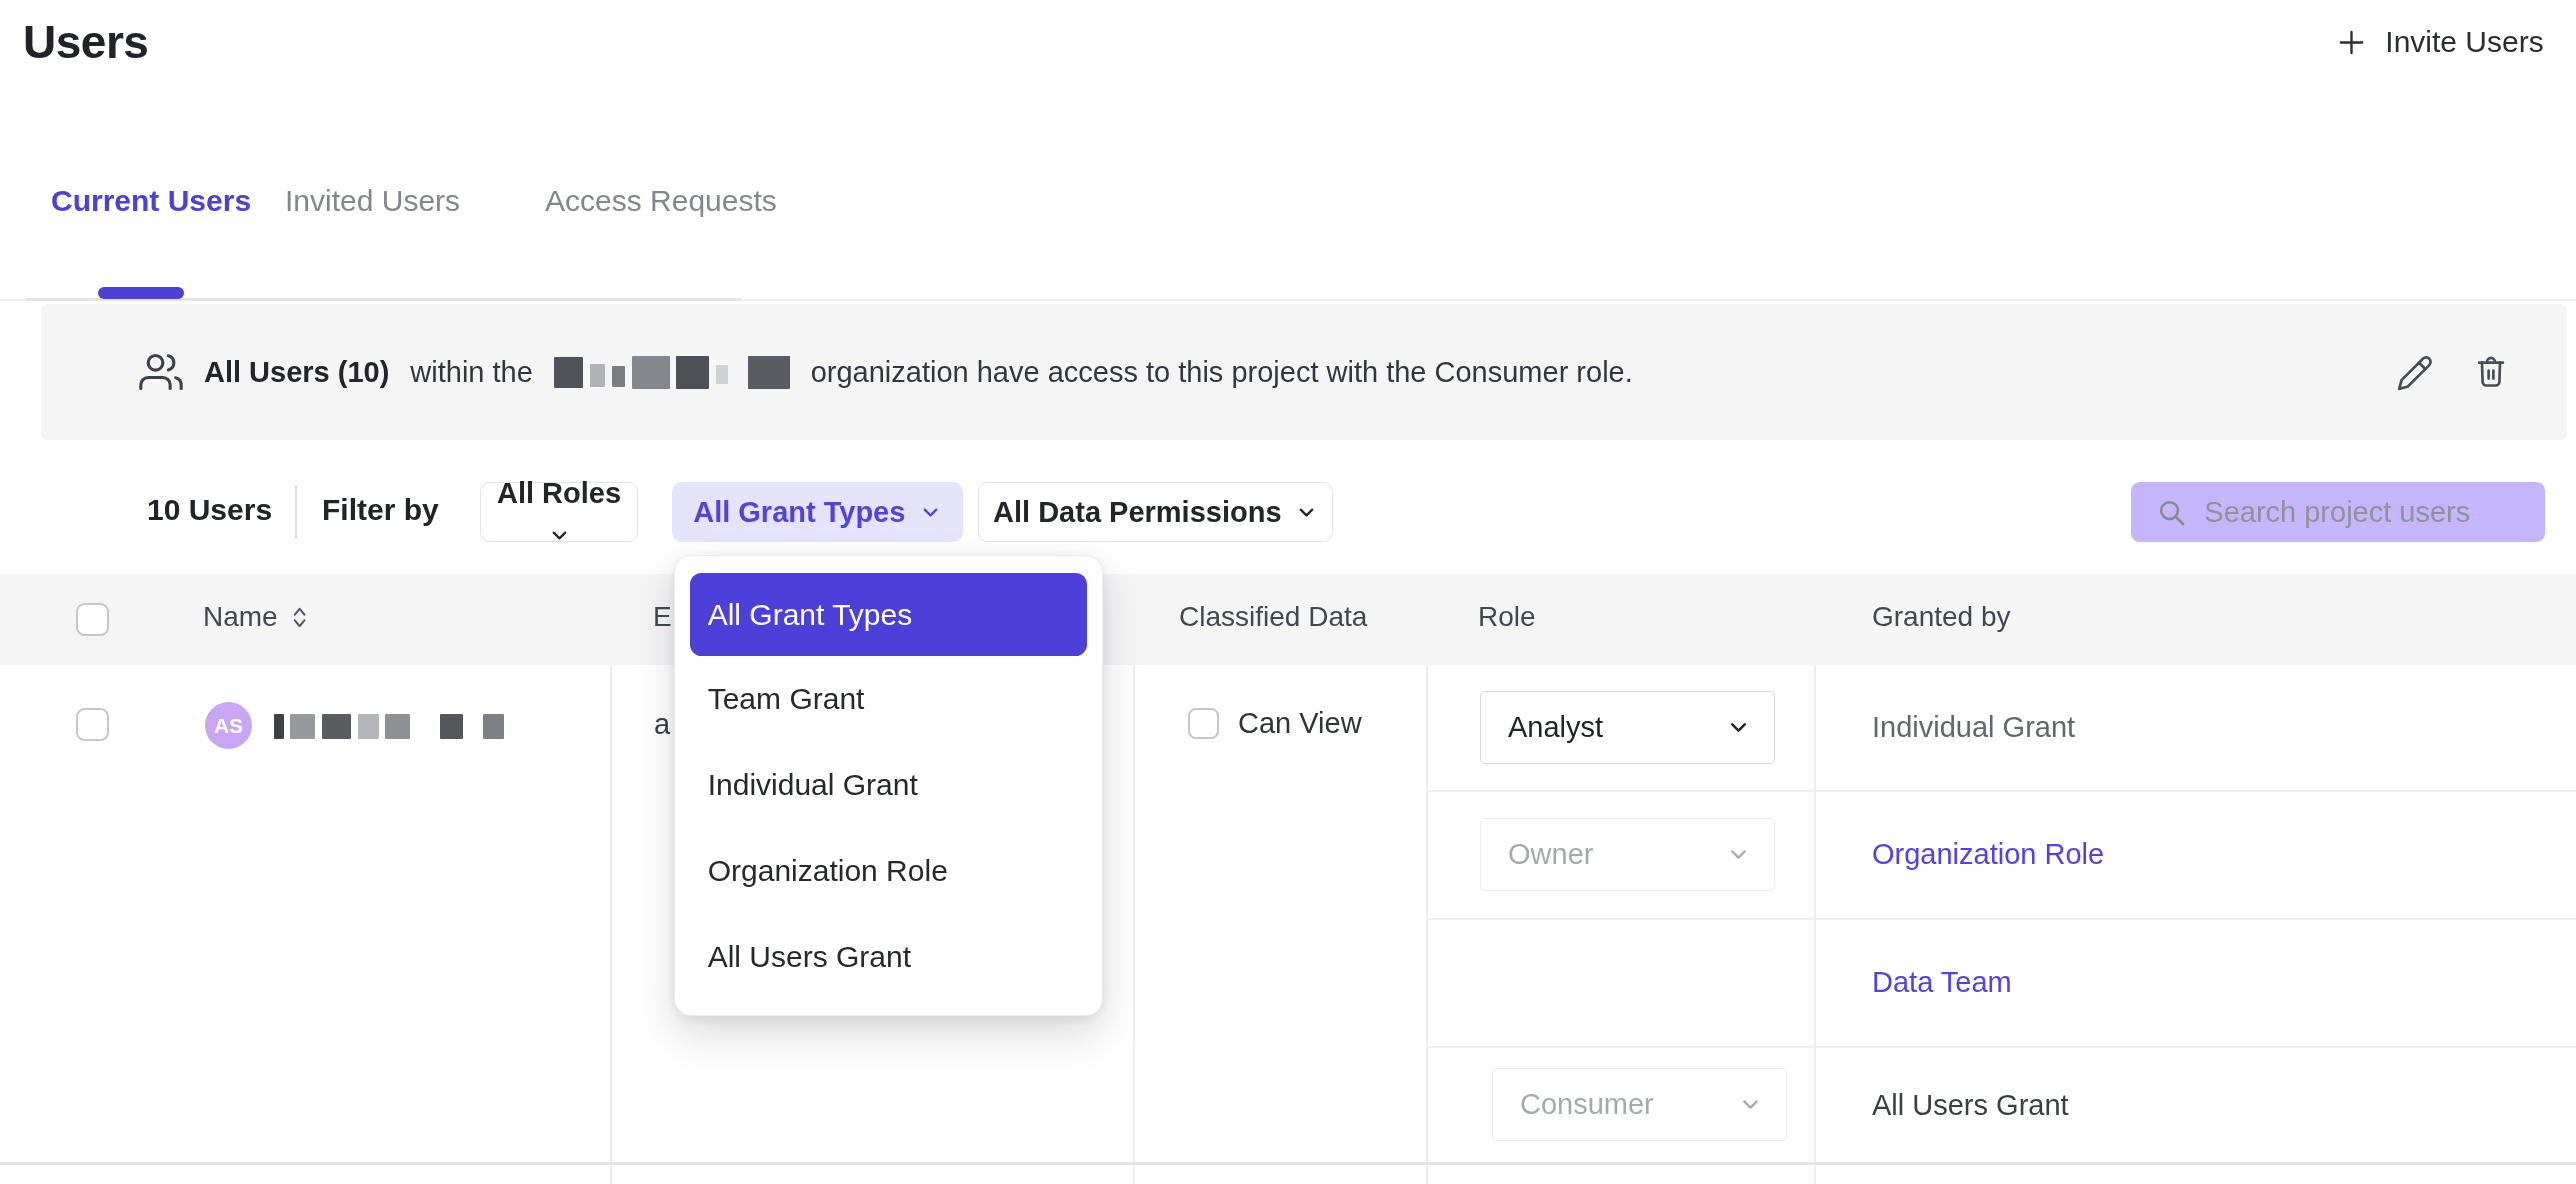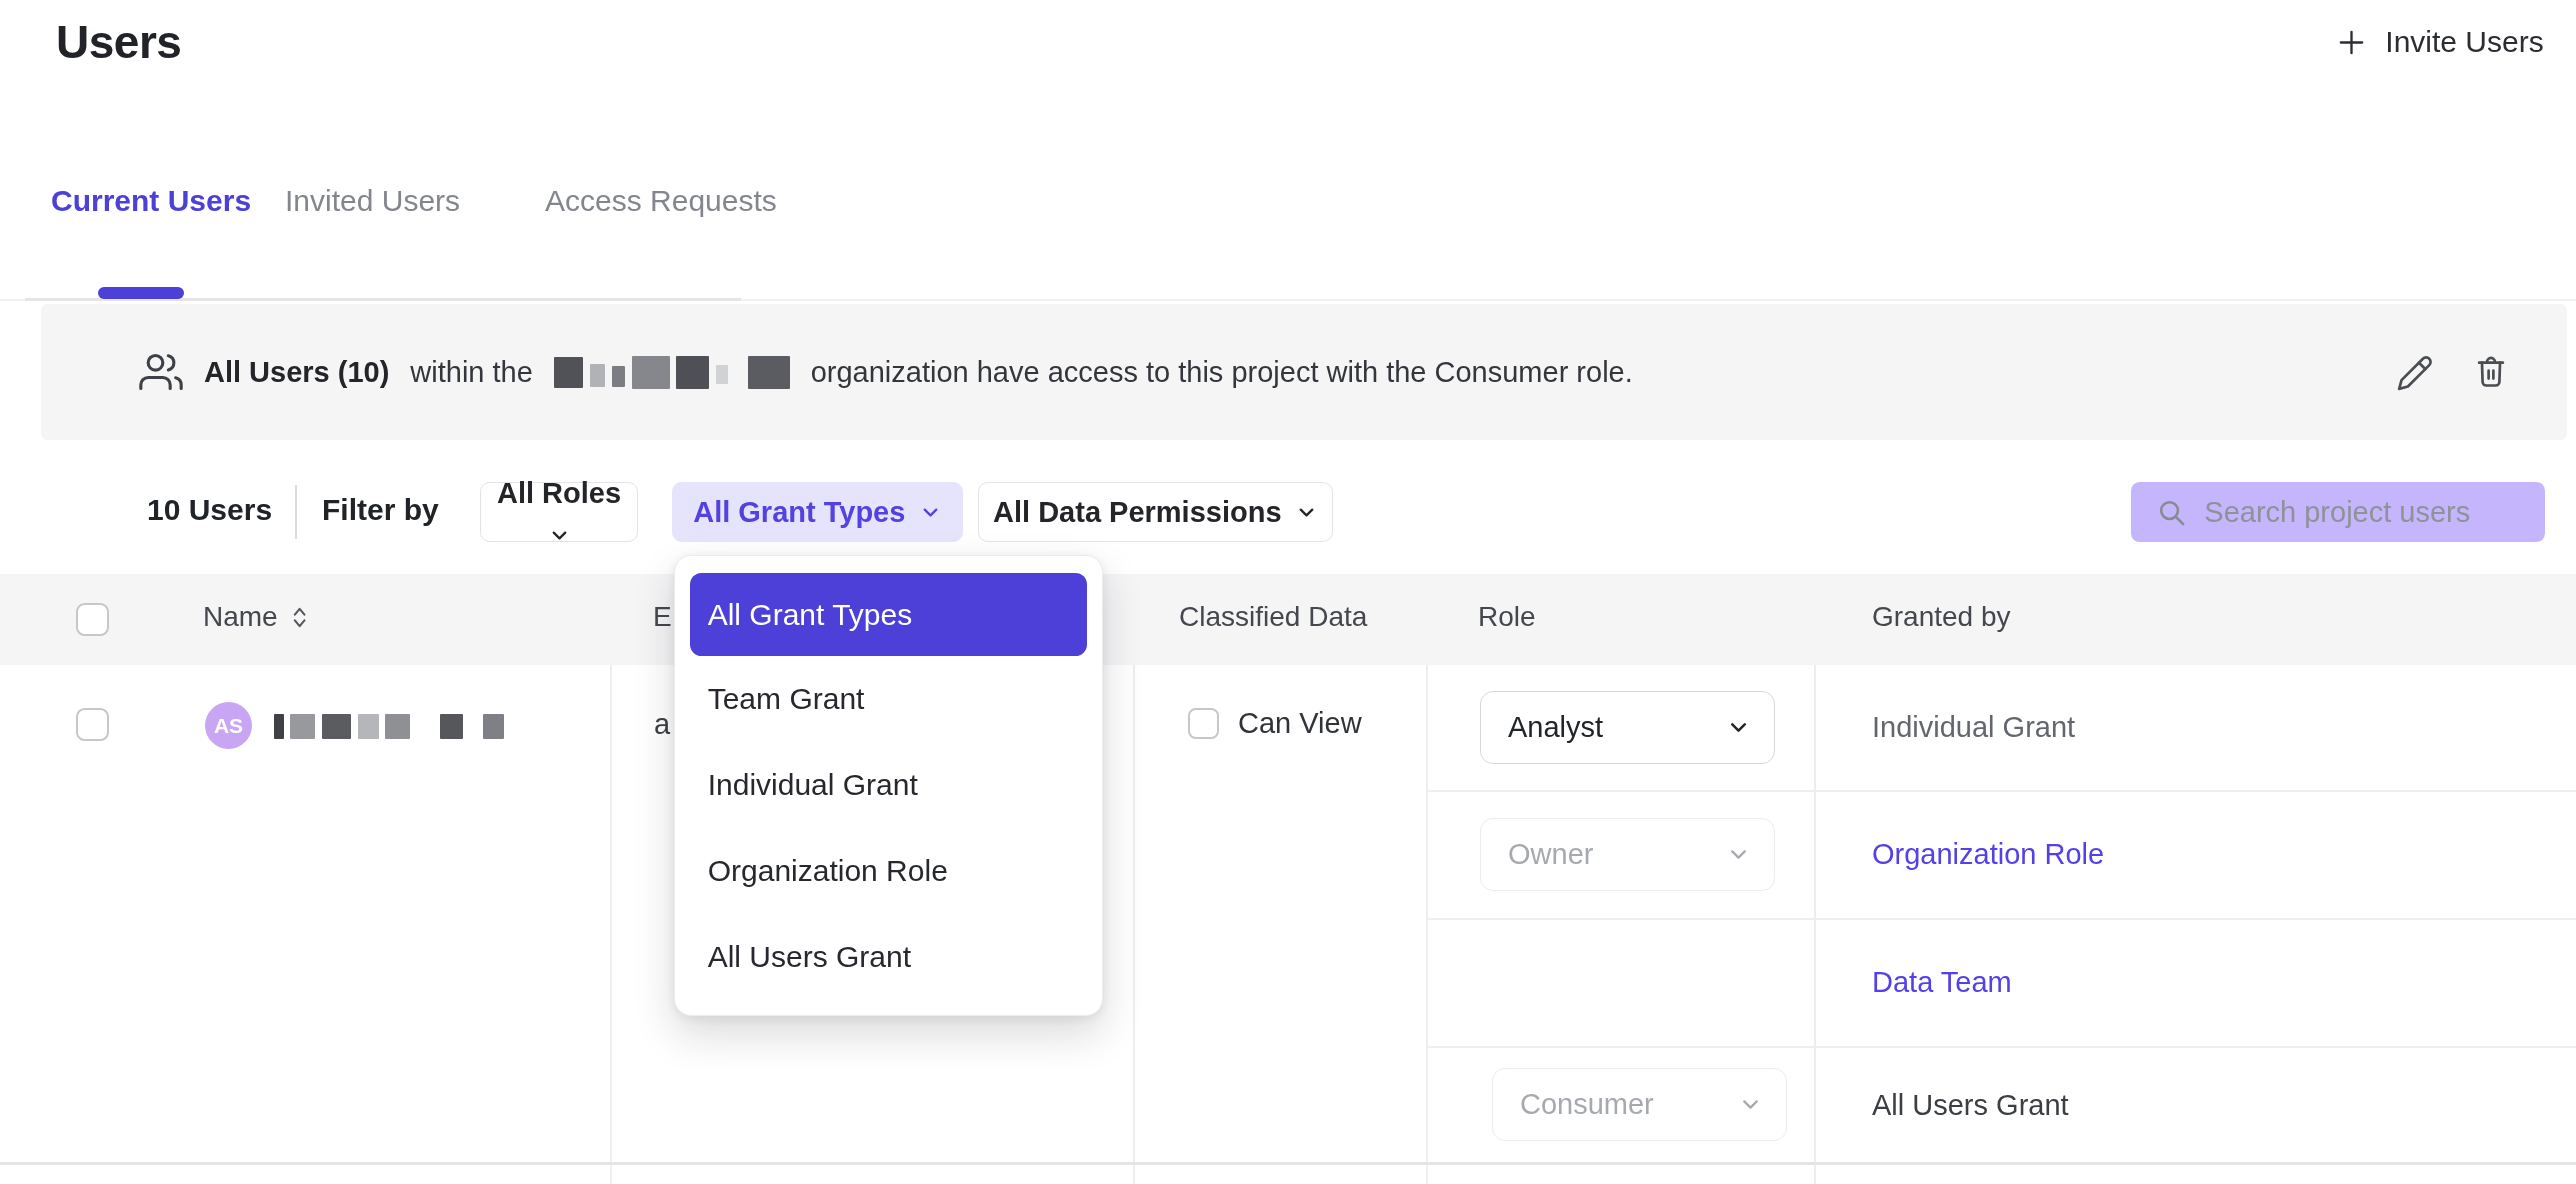--- a/index.html
+++ b/index.html
@@ -2,21 +2,21 @@
 <html><head>
 <meta charset="utf-8">
 <style>
   * { box-sizing: border-box; margin: 0; padding: 0; }
   html,body { background:#ffffff; }
   body { font-family: "Liberation Sans", "DejaVu Sans", sans-serif; }
   .page { position:relative; width:2576px; height:1184px; background:#fff; overflow:hidden; color:#26282d; }
   .abs { position:absolute; }
 
   
-  .page-title { left:23px; top:15.4px; font-size:46px; font-weight:800; color:#212328; letter-spacing:-0.5px;margin-left:33px; }
+  .page-title { left:23px; top:15.4px; font-size:46px; font-weight:800; color:#212328; letter-spacing:-0.5px; }
   .invite-btn { top:25px; left:2335px; display:flex; align-items:center; gap:17.3px; font-size:30px; font-weight:500; color:#2b2d32; cursor:pointer; }
 
   
   .tab { top:184px; font-size:30px; font-weight:500; color:#83868c; cursor:pointer; }
   .tab.active { color:#4c40d9; font-weight:600; }
   .tabs-line-full { left:0; top:299px; width:2576px; height:1.9px; background:#f1f1f2; }
   .tabs-line-strip { left:25px; top:298px; width:716px; height:2.9px; background:#e5e5e7; }
   .tab-indicator { left:98px; top:287px; width:86px; height:11.5px; border-radius:6.7px; background:#4c40d9; }
 
   
@@ -50,21 +50,21 @@
   .vline { top:665px; height:519px; width:1.9px; background:#eeeeef; }
   .subline { left:1427px; width:1149px; height:1.9px; background:#efeff0; }
   .row-endline { left:0; top:1162px; width:2576px; height:2.9px; background:#e4e4e6; }
 
   .avatar { left:205px; top:702px; width:47px; height:47px; border-radius:50%; background:#c9a6f3; color:#fff;
             display:flex; align-items:center; justify-content:center; font-size:21px; font-weight:600; }
   .cell-text { font-size:29px; color:#3c3f44; }
   .can-view { left:1188px; top:707px; display:flex; align-items:center; gap:19px; font-size:29px; color:#303338; }
   .can-view .checkbox { width:31px; height:31px; border-radius:7.7px; border-width:2.9px; }
 
-  .role-select { left:1480px; width:295px; height:73px; border:1.9px solid #d8d8da; border-radius:13px; background:#fff;
+  .role-select { left:1480px; width:295px; height:73px; border:1.9px solid #d8d8da; border-radius:5px; background:#fff;
                  display:flex; align-items:center; justify-content:space-between; padding:0 23px 0 27px;
                  font-size:29px; font-weight:500; color:#212429; cursor:pointer; }
   .role-select.disabled { border-color:#ececee; color:#a6a9ae; }
   .granted { font-size:29px; line-height:40px; }
   .g-muted { color:#63666c; }
   .g-dark  { color:#3b3e43; }
   .g-link  { color:#5340e8; cursor:pointer; }
 
   
   .menu { left:674px; top:555px; width:429px; height:461px; background:#fff; border:1px solid #ececee;

